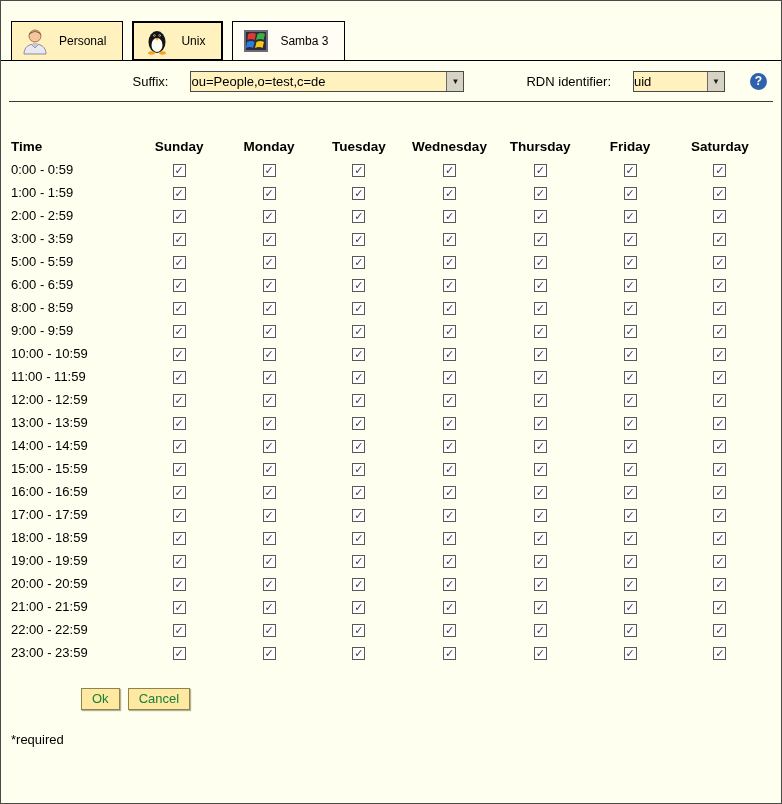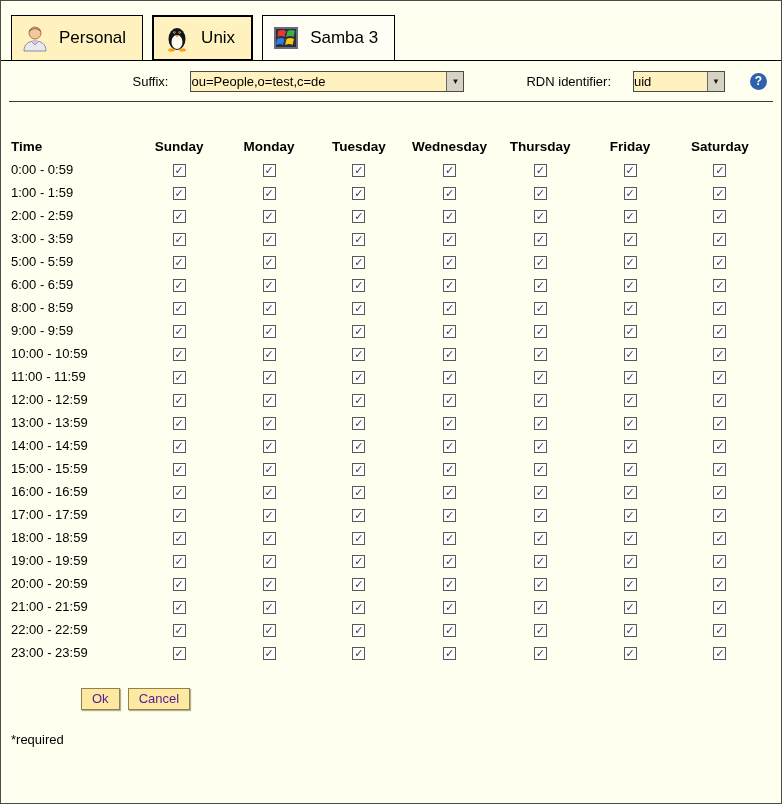--- a/index.html
+++ b/index.html
@@ -21,27 +21,27 @@
     align-items: flex-end;
     gap: 9px;
     padding: 8px 0 0 10px;
     border-bottom: 1px solid #000;
     height: 60px;
   }
   .tab {
     display: flex;
     align-items: center;
     gap: 9px;
-    height: 46px;
+    height: 40px;
     padding: 0 16px 0 8px;
     border: 1px solid #000;
     background: var(--tab_bg, #fff2bf);
     cursor: pointer;
     margin-bottom: -1px;
-    font-size: 17px;
+    font-size: 12px;
   }
   .tab.active { border-width: 2px; }
   .tab.plain { background: #fffdf4; }
   .tab-icon { width: 30px; height: 30px; display: inline-block; }
 
   
   .suffix-bar {
     display: flex;
     align-items: center;
     justify-content: flex-end;
@@ -134,21 +134,21 @@
     margin: 24px 0 0 80px;
   }
   .btn {
     font-family: "Liberation Sans", sans-serif;
     font-size: 13px;
     padding: 2px 10px 3px 10px;
     background: var(--button_bg, #ffe9a0);
     border: 1px solid #8a844f;
     box-shadow: 1px 1px 1px rgba(90,80,30,0.45);
     cursor: pointer;
-    color: #4c1d95;
+    color: #15803d;
   }
   .required-note {
     margin: 22px 0 0 10px;
     font-size: 13px;
   }
 </style>
 </head>
 <body>
 
 <div class="page">

